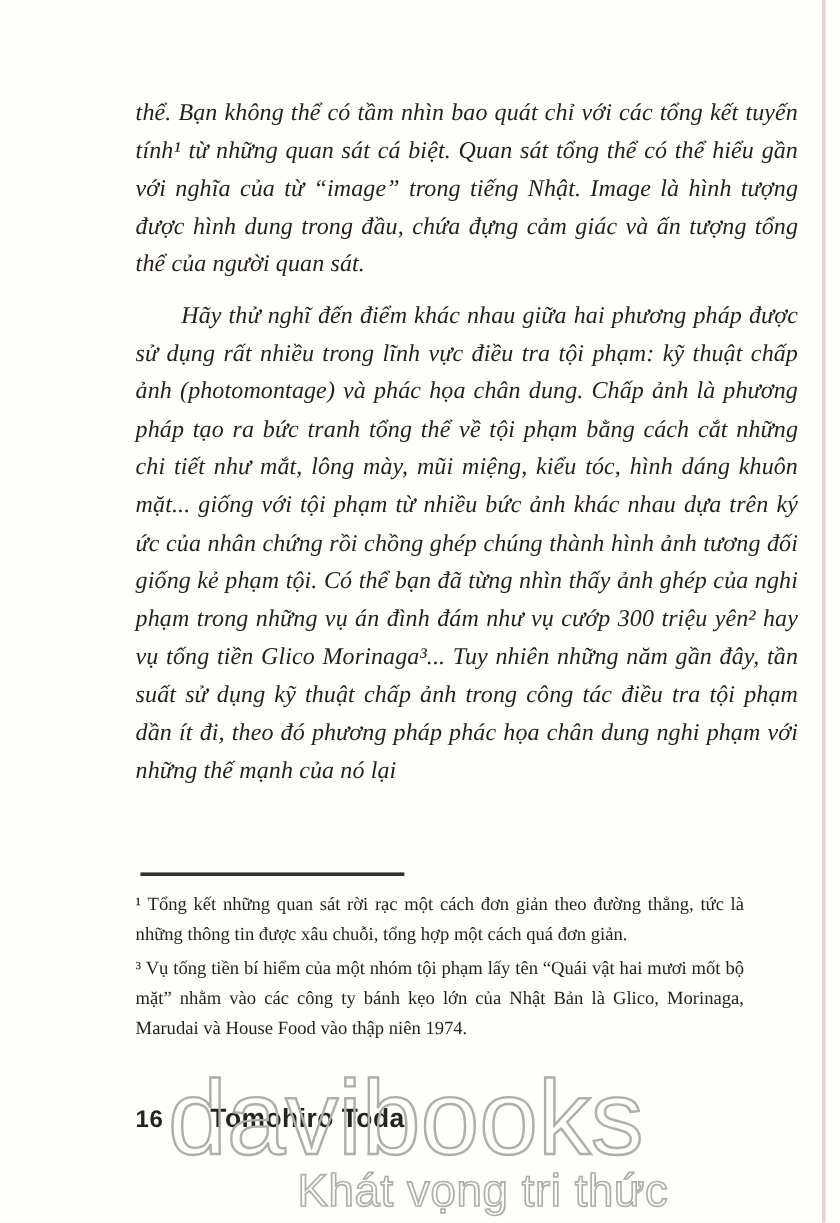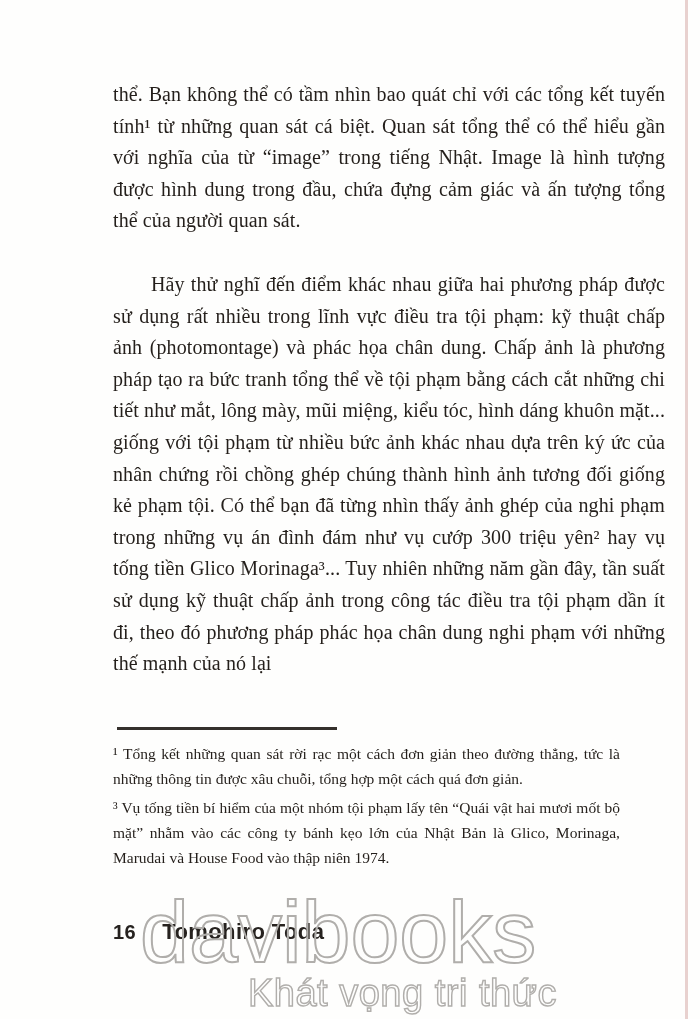--- a/index.html
+++ b/index.html
@@ -15,30 +15,31 @@
     font-family: "Liberation Serif", serif;
     color: #241f1b;
   }
 
   
   .body-text {
     position: absolute;
     left: 113px;
     top: 79px;
     width: 552px;
+    font-style: italic;
   }
   .para {
     margin: 0;
     font-size: 20px;
     line-height: 31.6px;
     text-align: justify;
     letter-spacing: 0.1px;
   }
   .para-2 {
-    margin-top: 32px;
+    margin-top: 11px;
     text-indent: 38px;
   }
 
   
   .fn-rule {
     position: absolute;
     left: 117px;
     top: 727px;
     width: 220px;
     height: 2.5px;
@@ -59,21 +60,21 @@
     text-align: justify;
   }
 
   
   .footer {
     position: absolute;
     left: 113px;
     top: 919px;
     display: flex;
     align-items: baseline;
-    gap: 26px;
+    gap: 39px;
     font-family: "Liberation Sans", sans-serif;
     color: #26221f;
   }
   .page-num {
     font-size: 20px;
     font-weight: bold;
     letter-spacing: 0.5px;
   }
   .author {
     font-size: 22px;

